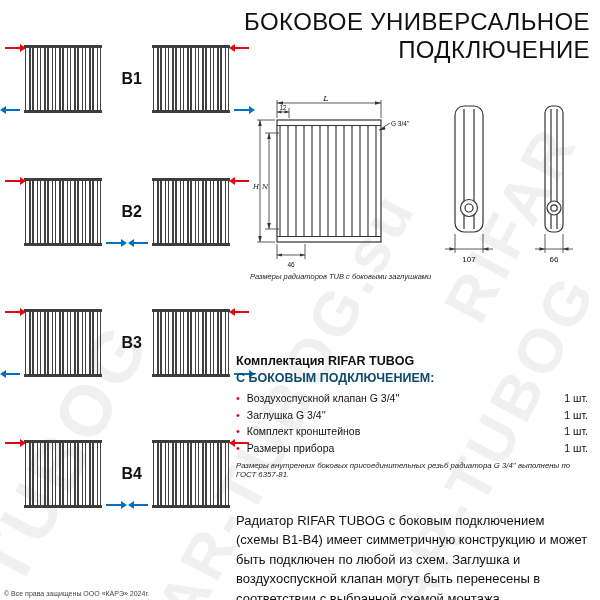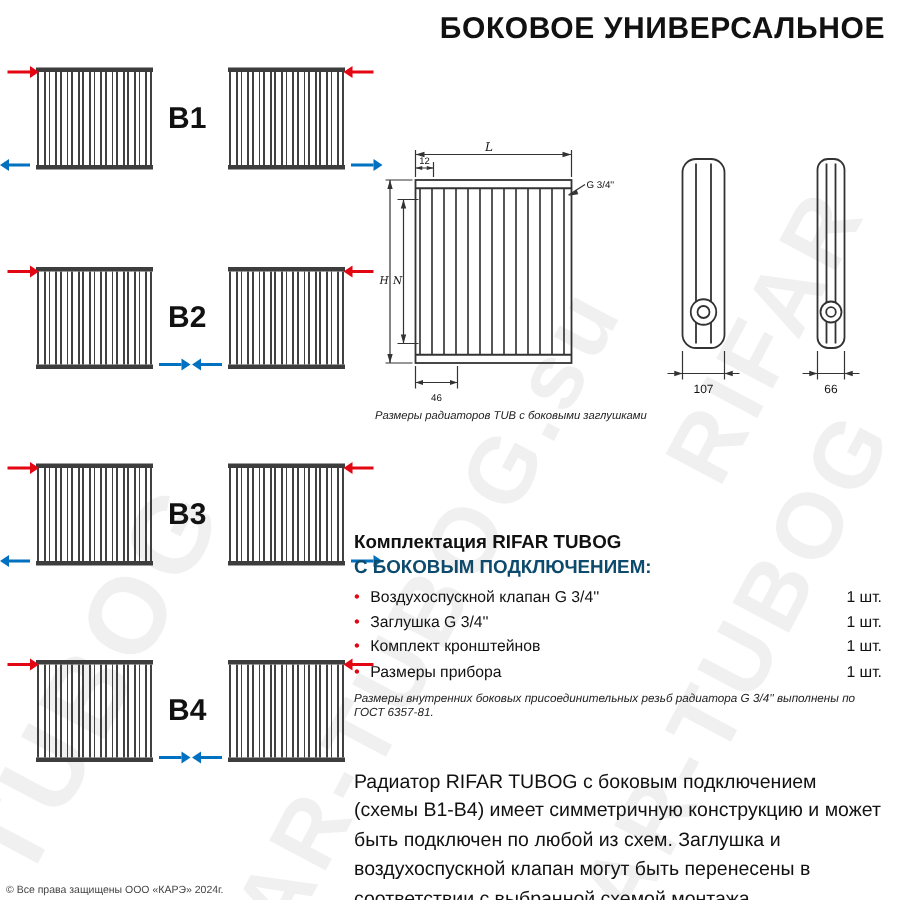--- a/index.html
+++ b/index.html
@@ -4,21 +4,21 @@
 <style>
   html,body{margin:0;padding:0}
   body{
     width:600px;height:600px;position:relative;overflow:hidden;
     background:#fff;color:#111;
     font-family:"Liberation Sans",sans-serif;
   }
   
   .title{
     position:absolute;top:8px;right:10px;text-align:right;
-    font-size:20px;font-weight:bold;line-height:1.18;letter-spacing:.4px;
+    font-size:24px;font-weight:normal;line-height:1.18;letter-spacing:.4px;
     z-index:1;
   }
   
   .wm-layer{position:absolute;inset:0;z-index:3;pointer-events:none;overflow:hidden}
   .wm{
     position:absolute;white-space:nowrap;font-weight:bold;
     letter-spacing:5px;color:rgba(60,60,60,0.08);
     transform-origin:0 0;transform:rotate(-62deg);
   }
   .wm1{left:-40px;top:560px;font-size:72px}
@@ -27,21 +27,21 @@
   .wm4{left:430px;top:300px;font-size:62px}
   
   .scheme-row{position:absolute;left:24px;display:flex;align-items:center;z-index:1}
   .rad-unit{position:relative;width:78px;height:68px}
   .radiator{
     position:absolute;inset:0;
     border-top:3.5px solid #3d3d3d;border-bottom:3.5px solid #3d3d3d;
     background:repeating-linear-gradient(90deg,
       #fff 0 .9px,#414141 .9px 2.1px,#fff 2.1px 5.4px,#414141 5.4px 6.6px,#fff 6.6px 7.5px);
   }
-  .scheme-label{width:30px;margin:0 10px;text-align:left;font-weight:bold;font-size:20px}
+  .scheme-label{width:30px;margin:0 10px;text-align:right;font-weight:bold;font-size:16px}
   .arr{position:absolute;width:15px;height:2.4px;background:currentColor}
   .arr::after{
     content:"";position:absolute;top:50%;transform:translateY(-50%);
     width:0;height:0;border-top:4px solid transparent;border-bottom:4px solid transparent;
   }
   .head-r::after{right:-5.5px;border-left:6.5px solid currentColor}
   .head-l::after{left:-5.5px;border-right:6.5px solid currentColor}
   .tl{top:2px;left:-19px}.bl{bottom:2px;left:-19px}
   .tr{top:2px;right:-19px}.br{bottom:2px;right:-19px}
   .sup{color:#e30613}.ret{color:#0070c0}
@@ -69,20 +69,21 @@
   .body-par{font-size:13px;line-height:1.5;margin-top:32px}
   .min-note{font-size:10.6px;font-weight:bold;margin-top:14px}
   
   .footer{position:absolute;left:4px;bottom:3px;font-size:7px;color:#444;z-index:1}
 </style>
 </head>
 <body>
 
 <div class="title">
   <div>БОКОВОЕ УНИВЕРСАЛЬНОЕ</div>
+  <div>ПОДКЛЮЧЕНИЕ</div>
 </div>
 
 <div class="scheme-row row-b1">
   <div class="rad-unit">
     <div class="radiator"></div>
     <div class="arr sup tl head-r"></div>
     <div class="arr ret bl head-l"></div>
   </div>
   <div class="scheme-label">В1</div>
   <div class="rad-unit">

